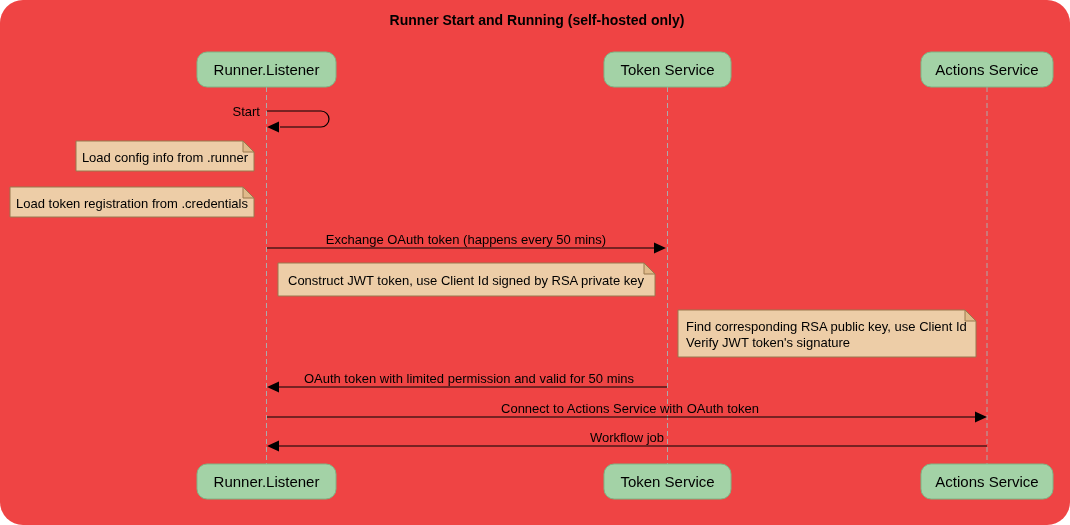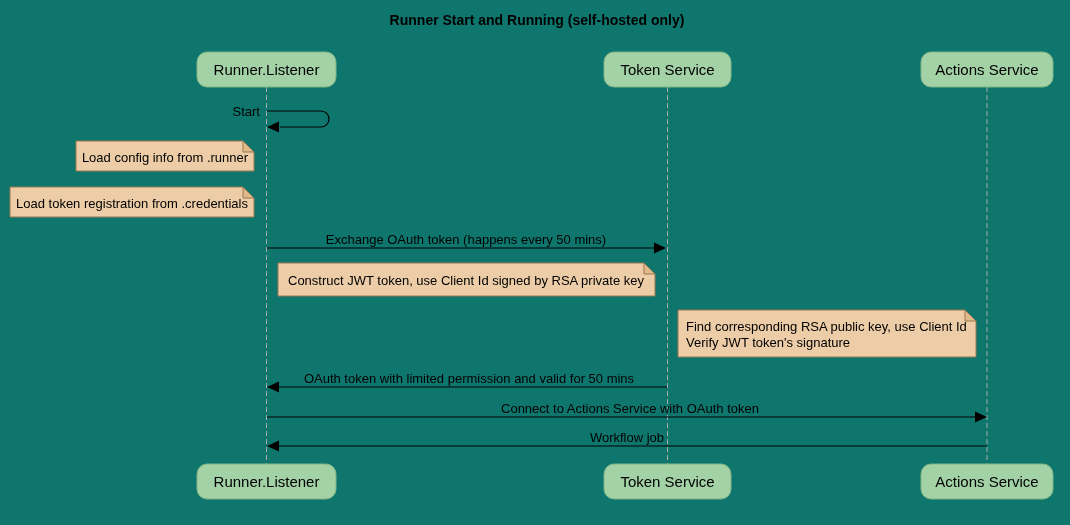--- a/index.html
+++ b/index.html
@@ -5,22 +5,23 @@
   html, body {
     margin: 0;
     padding: 0;
     background: #ffffff;
     font-family: "Liberation Sans", sans-serif;
   }
   #stage {
     position: relative;
     width: 1070px;
     height: 525px;
-    background: #0f766e;
+    background: #ef4444;
     overflow: hidden;
+    border-radius: 23px;
   }
   svg text {
     font-family: "Liberation Sans", sans-serif;
     fill: #000000;
   }
   .title-label   { font-size: 14px; font-weight: bold; text-anchor: middle; }
   .actor-label   { font-size: 15px; text-anchor: middle; }
   .msg-label     { font-size: 13px; text-anchor: middle; }
   .note-label    { font-size: 13px; text-anchor: middle; }
   .note-label-l  { font-size: 13px; text-anchor: start; }

